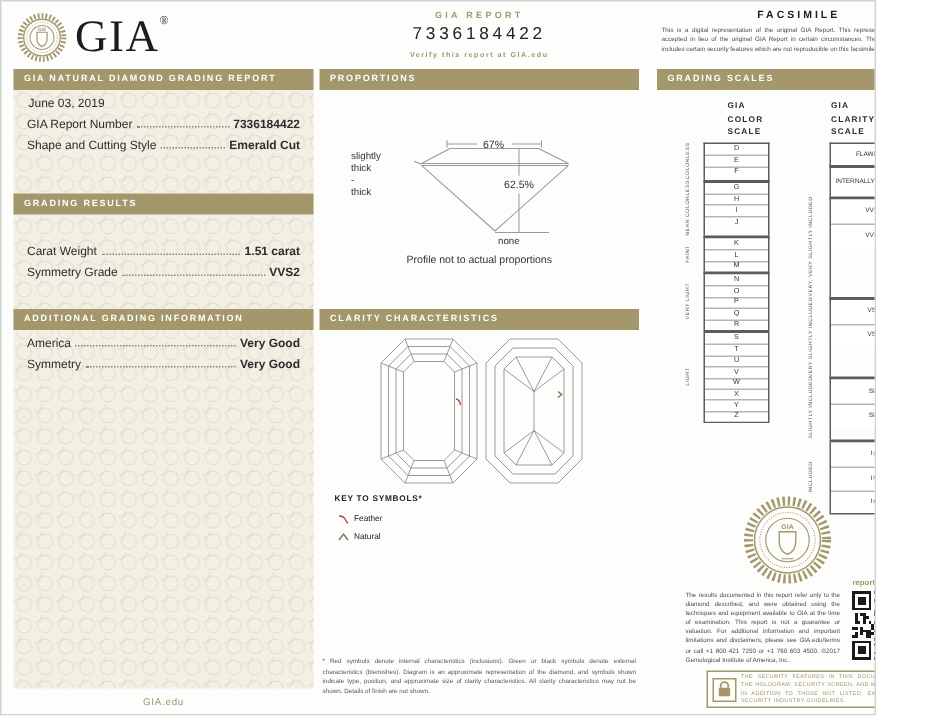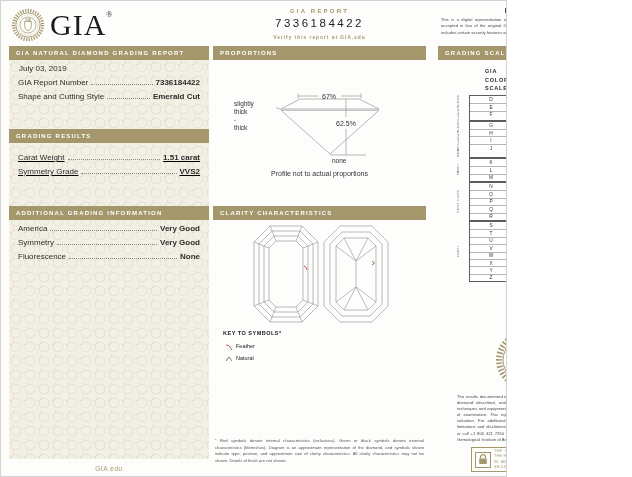--- a/index.html
+++ b/index.html
@@ -1,17 +1,17 @@
 <!DOCTYPE html>
 <html><head>
 <meta charset="utf-8">
 <style>
   * { margin:0; padding:0; box-sizing:border-box; }
   body { background:#ffffff; font-family:"Liberation Sans", sans-serif; }
-  .page { position:relative; width:507px; height:477px; background:#fdfdfc; border:1px solid #d2d2d2; overflow:hidden; }
+  .page { position:relative; width:584px; height:477px; background:#fdfdfc; border:1px solid #d2d2d2; overflow:hidden; }
 
   
   .bar { position:absolute; height:14px; background:#a3976b; color:#ffffff;
          font-size:6px; font-weight:bold; letter-spacing:1.2px; line-height:14px;
          padding-left:7px; white-space:nowrap; }
 
   
   .logo { position:absolute; left:10px; top:7px; display:flex; align-items:center; }
   .logo-text { font-family:"Liberation Serif", serif; font-size:30px; color:#1c1c1c; letter-spacing:1px; margin-left:5px; }
   .logo-text sup { font-size:8px; vertical-align:18px; }
@@ -102,36 +102,36 @@
         <path d="M13.6,13.5 h6.8 v4 q0,4.2 -3.4,5.4 q-3.4,-1.2 -3.4,-5.4 z" stroke-width="0.8"></path>
       </g>
       <text x="17" y="12.6" font-size="3.2" fill="#a3976b" text-anchor="middle" font-weight="bold">GIA</text>
     </svg>
     <div class="logo-text"><span>GIA</span><sup>®</sup></div>
   </div>
 
   <div class="left-panel"></div>
 
   <div class="bar" style="left:8px; top:45px; width:200px;">GIA NATURAL DIAMOND GRADING REPORT</div>
-  <div class="date-line">July 03, 2019</div>
+  <div class="date-line">June 03, 2019</div>
   <div class="rows" style="top:77px;">
       <div class="drow">
         <span class="dlabel">GIA Report Number</span>
         <span class="dfill"></span>
         <span class="dvalue">7336184422</span>
       </div>
       <div class="drow">
         <span class="dlabel">Shape and Cutting Style</span>
         <span class="dfill"></span>
         <span class="dvalue">Emerald Cut</span>
       </div>
     </div>
 
   <div class="bar" style="left:8px; top:128px; width:200px;">GRADING RESULTS</div>
-  <div class="rows" style="top:152px;text-decoration:underline;">
+  <div class="rows" style="top:162px;">
       <div class="drow">
         <span class="dlabel">Carat Weight</span>
         <span class="dfill"></span>
         <span class="dvalue">1.51 carat</span>
       </div>
       <div class="drow">
         <span class="dlabel">Symmetry Grade</span>
         <span class="dfill"></span>
         <span class="dvalue">VVS2</span>
       </div>
@@ -141,25 +141,20 @@
   <div class="rows" style="top:223px;">
       <div class="drow">
         <span class="dlabel">America</span>
         <span class="dfill"></span>
         <span class="dvalue">Very Good</span>
       </div>
       <div class="drow">
         <span class="dlabel">Symmetry</span>
         <span class="dfill"></span>
         <span class="dvalue">Very Good</span>
-      </div>
-      <div class="drow">
-        <span class="dlabel">Fluorescence</span>
-        <span class="dfill"></span>
-        <span class="dvalue">None</span>
       </div>
     </div>
 
   <div class="footer-site">GIA.edu</div>
 
   <div class="report-no-block">
     <div class="rh-label">GIA REPORT</div>
     <div class="rh-number">7336184422</div>
     <div class="rh-verify">Verify this report at GIA.edu</div>
   </div>

